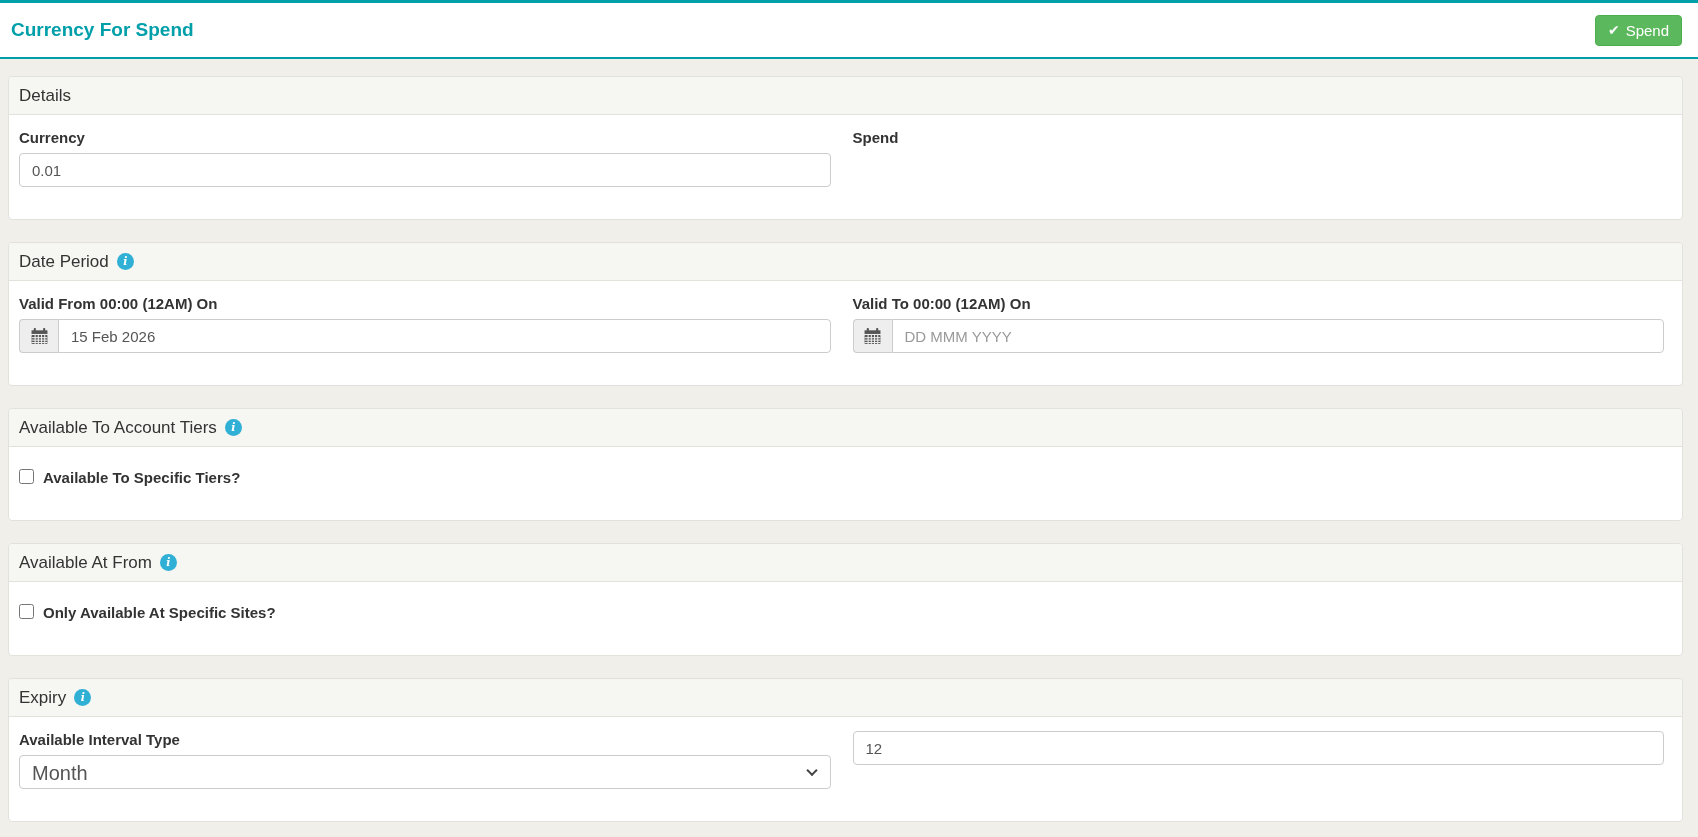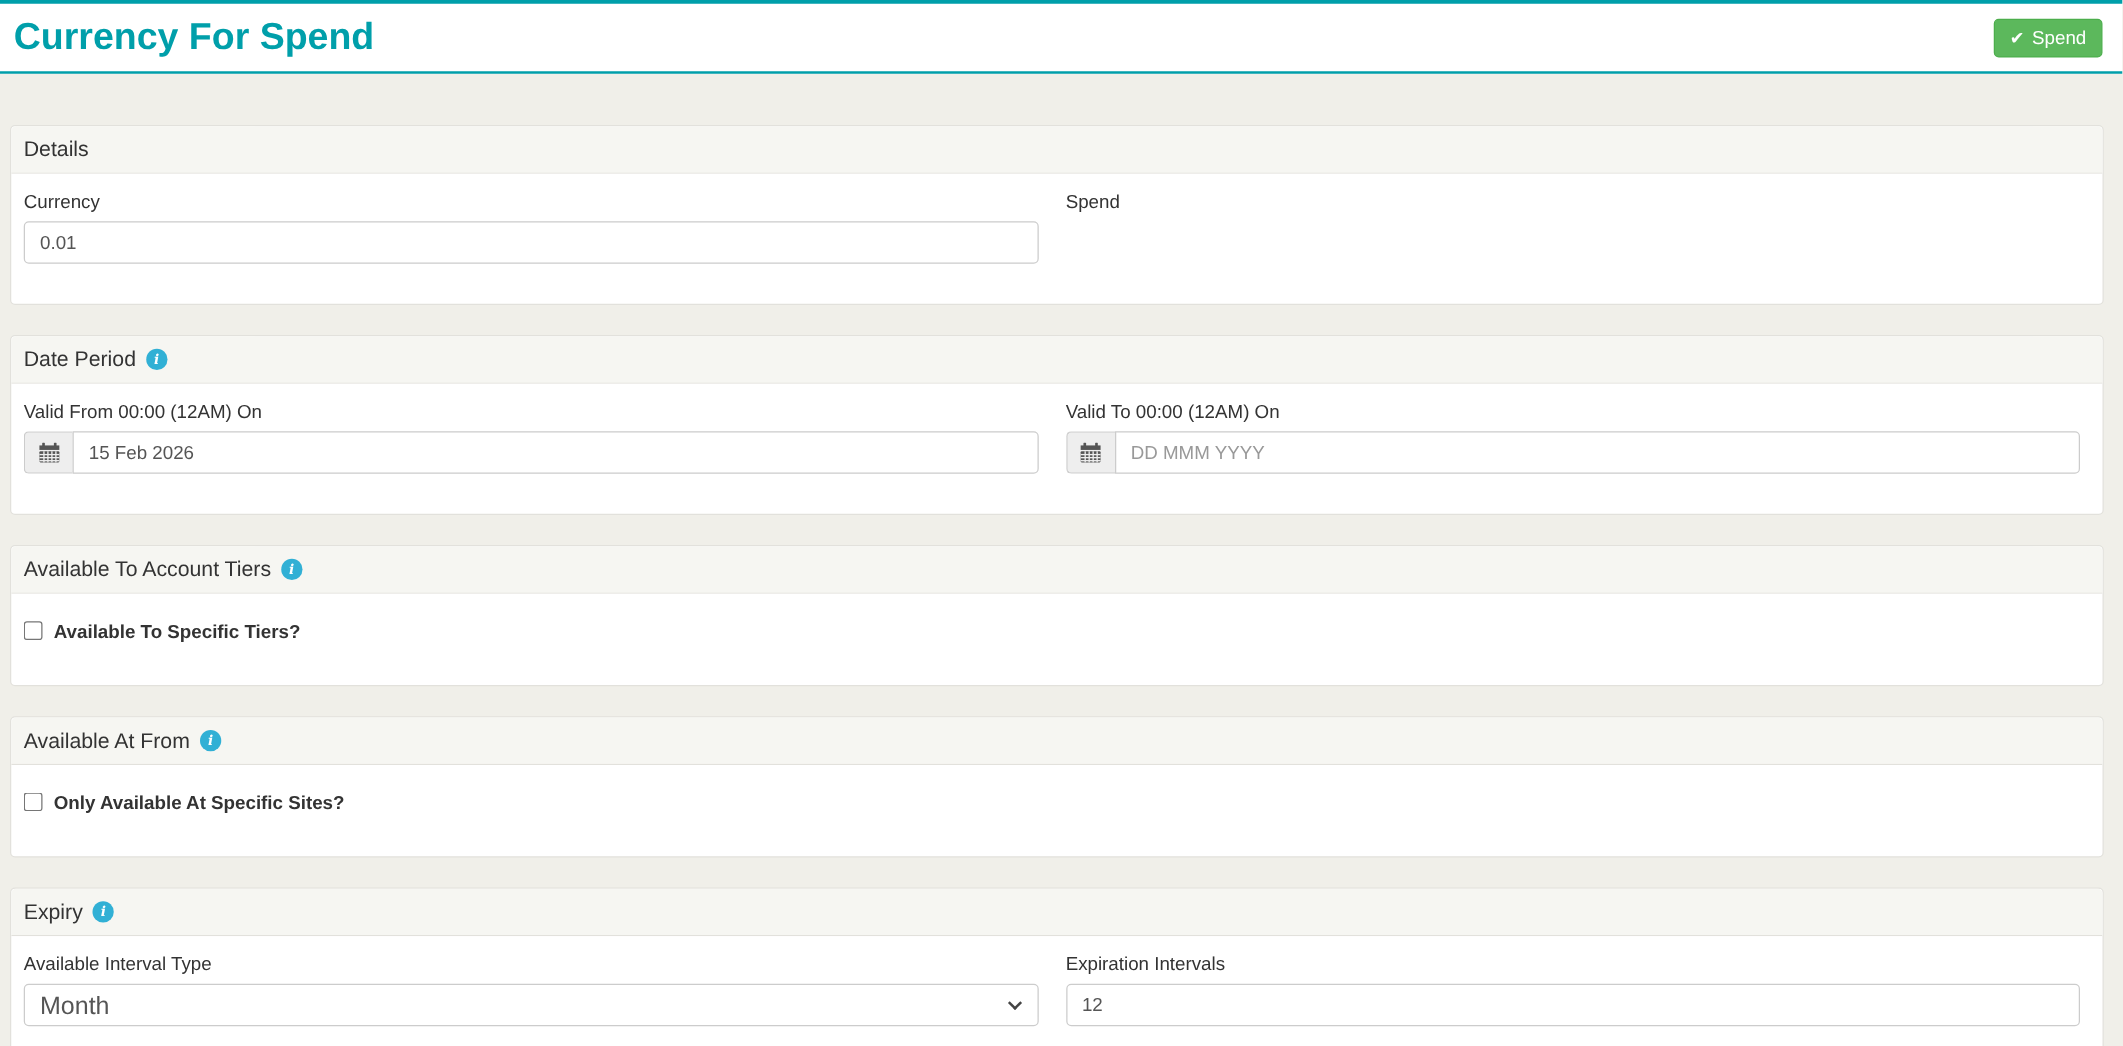--- a/index.html
+++ b/index.html
@@ -28,21 +28,21 @@
     border-top:3px solid var(--accent);
     border-bottom:2px solid var(--accent);
     height:59px;
     display:flex;
     align-items:center;
     justify-content:space-between;
     padding:0 16px 0 11px;
   }
   .page-title{
     color:var(--accent);
-    font-size:30px;
+    font-size:19px;
     font-weight:bold;
   }
   .btn-save{
     background:var(--save-green);
     border:1px solid var(--save-green-border);
     border-radius:4px;
     color:#ffffff;
     font-family:inherit;
     font-size:15px;
     padding:6px 12px;
@@ -53,21 +53,20 @@
     cursor:pointer;
   }
   .btn-save .check-glyph{font-size:14px;line-height:1;}
   
   .main{padding:17px 15px 13px 8px;}
   .panel{
     background:#ffffff;
     border:1px solid var(--panel-border);
     border-radius:4px;
     margin-bottom:22px;
-    margin-top:24px;
   }
   .panel:last-child{margin-bottom:0;}
   .panel-heading{
     background:var(--panel-head-bg);
     border-bottom:1px solid var(--panel-border);
     border-radius:4px 4px 0 0;
     padding:9px 10px;
     font-size:17px;
     line-height:19px;
     color:var(--text-dark);
@@ -93,21 +92,21 @@
   .panel-body{padding:14px 18px 32px 10px;}
   .panel-body.checkbox-body{padding:22px 18px 34px 10px;}
   .form-row{
     display:grid;
     grid-template-columns:1fr 1fr;
     column-gap:22px;
   }
   .field-label{
     display:block;
     font-size:15px;
-    font-weight:normal;
+    font-weight:bold;
     color:var(--text-dark);
     margin-bottom:7px;
   }
   .text-input{
     width:100%;
     height:34px;
     border:1px solid var(--input-border);
     border-radius:4px;
     padding:10px 12px;
     font-family:inherit;
@@ -300,20 +299,19 @@
         <div class="form-group">
           <label class="field-label">Available Interval Type</label>
           <div class="select-wrap">
             <select>
               <option>Month</option>
             </select>
             <span class="select-chevron"></span>
           </div>
         </div>
         <div class="form-group">
-          <label class="field-label">Expiration Intervals</label>
           <input type="text" class="text-input" value="12" style="">
         </div>
       </div>
     </div>
   </div>
 
 </div>
 
 </body></html>

